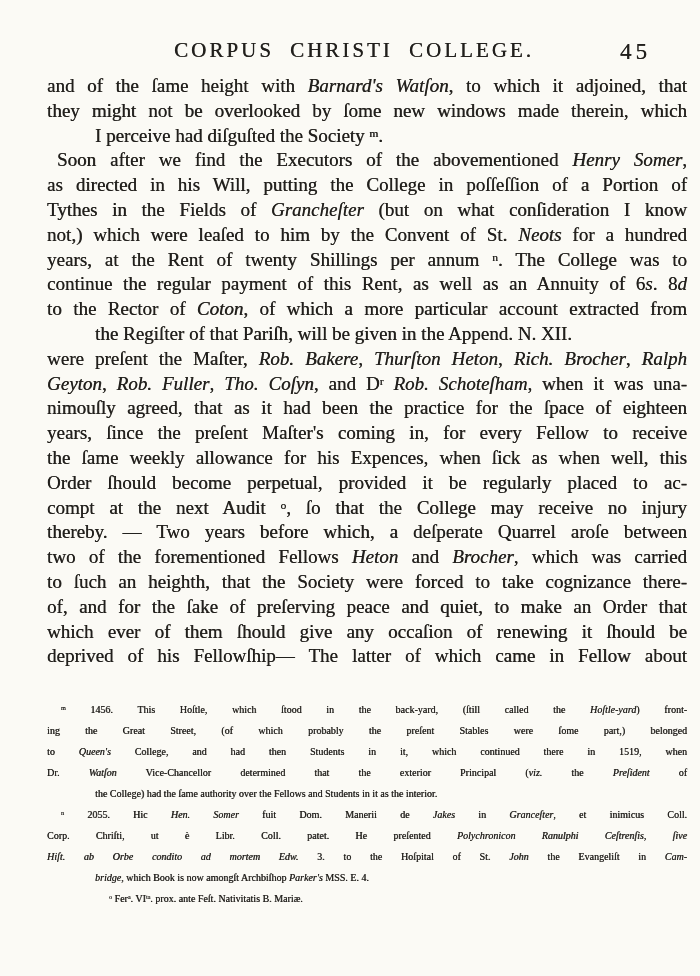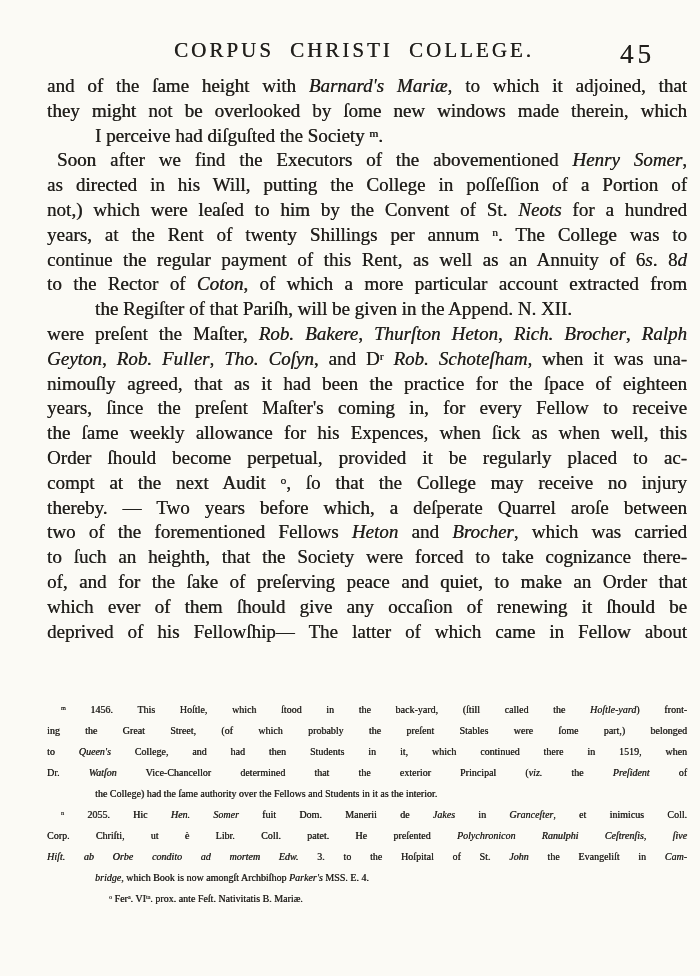--- a/index.html
+++ b/index.html
@@ -21,21 +21,21 @@
   .title{
     text-align:center;
     font-size:21px;
     letter-spacing:3px;
     word-spacing:8px;
     margin-right:26px;
     white-space:nowrap;
   }
   .pagenum{
     position:absolute;left:573px;top:1px;
-    font-size:27px;letter-spacing:4px;
+    font-size:23px;letter-spacing:4px;
   }
   .bodytext{
     position:absolute;top:74px;left:47px;width:640px;
     font-size:19px;line-height:24.8px;
   }
   .fns{
     position:absolute;top:699px;left:47px;width:640px;
     font-size:10px;line-height:21px;
   }
   .line{
@@ -58,25 +58,26 @@
 </style>
 </head>
 <body>
 
 <div class="page">
   <div class="header">
     <div class="title">CORPUS CHRISTI COLLEGE.</div>
     <div class="pagenum">45</div>
   </div>
   <div class="bodytext">
-      <div class="line"><span>and of the ſame height with </span><span class="it">Barnard's Mariæ</span><span>, to which it adjoined, that</span></div>
+      <div class="line"><span>and of the ſame height with </span><span class="it">Barnard's Watſon</span><span>, to which it adjoined, that</span></div>
       <div class="line"><span>they might not be overlooked by ſome new windows made therein, which</span></div>
       <div class="line end"><span>I perceive had diſguſted the Society </span><span class="sup">m</span><span>.</span></div>
       <div class="line indent"><span>Soon after we find the Executors of the abovementioned </span><span class="it">Henry Somer</span><span>,</span></div>
       <div class="line"><span>as directed in his Will, putting the College in poſſeſſion of a Portion of</span></div>
+      <div class="line"><span>Tythes in the Fields of </span><span class="it">Grancheſter</span><span> (but on what conſideration I know</span></div>
       <div class="line"><span>not,) which were leaſed to him by the Convent of St. </span><span class="it">Neots</span><span> for a hundred</span></div>
       <div class="line"><span>years, at the Rent of twenty Shillings per annum </span><span class="sup">n</span><span>.  The College was to</span></div>
       <div class="line"><span>continue the regular payment of this Rent, as well as an Annuity of 6</span><span class="it">s</span><span>. 8</span><span class="it">d</span></div>
       <div class="line"><span>to the Rector of </span><span class="it">Coton</span><span>, of which a more particular account extracted from</span></div>
       <div class="line end"><span>the Regiſter of that Pariſh, will be given in the Append. N. XII.</span></div>
       <div class="line"><span>were preſent the Maſter, </span><span class="it">Rob. Bakere</span><span>, </span><span class="it">Thurſton Heton</span><span>, </span><span class="it">Rich. Brocher</span><span>, </span><span class="it">Ralph</span></div>
       <div class="line"><span class="it">Geyton</span><span>, </span><span class="it">Rob. Fuller</span><span>, </span><span class="it">Tho. Coſyn</span><span>, and D</span><span class="sup">r</span><span> </span><span class="it">Rob. Schoteſham</span><span>, when it was una-</span></div>
       <div class="line"><span>nimouſly agreed, that as it had been the practice for the ſpace of eighteen</span></div>
       <div class="line"><span>years, ſince the preſent Maſter's coming in, for every Fellow to receive</span></div>
       <div class="line"><span>the ſame weekly allowance for his Expences, when ſick as when well, this</span></div>

